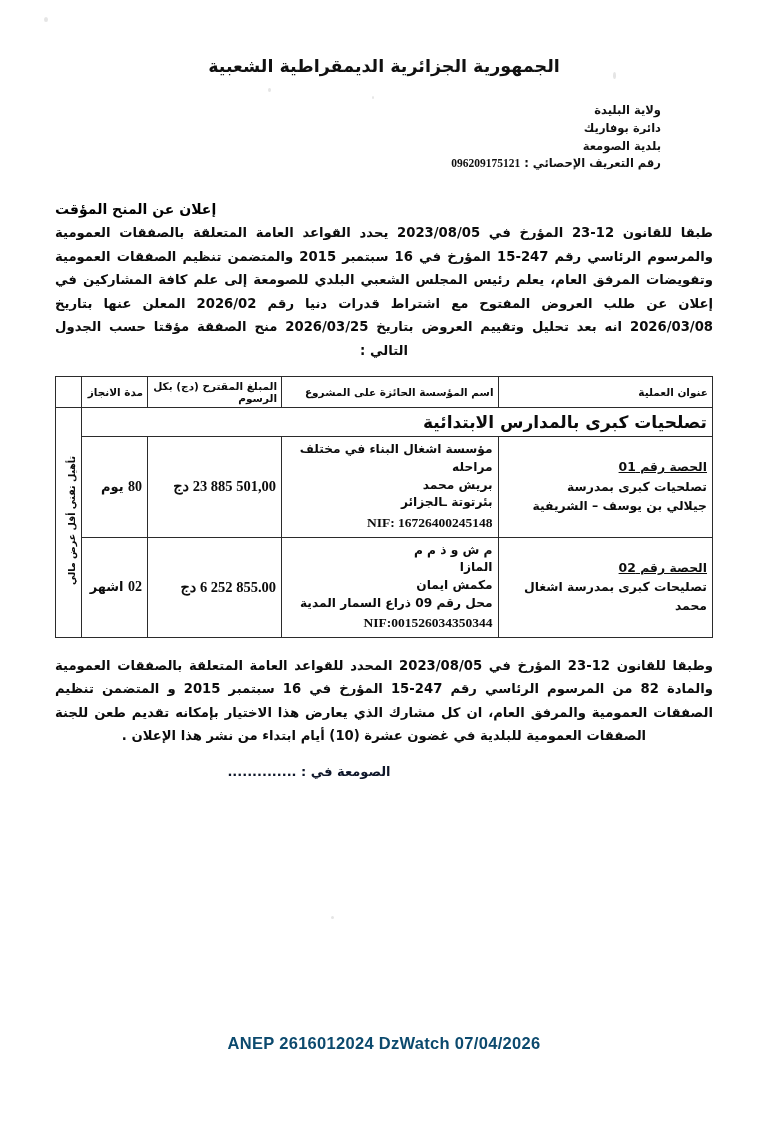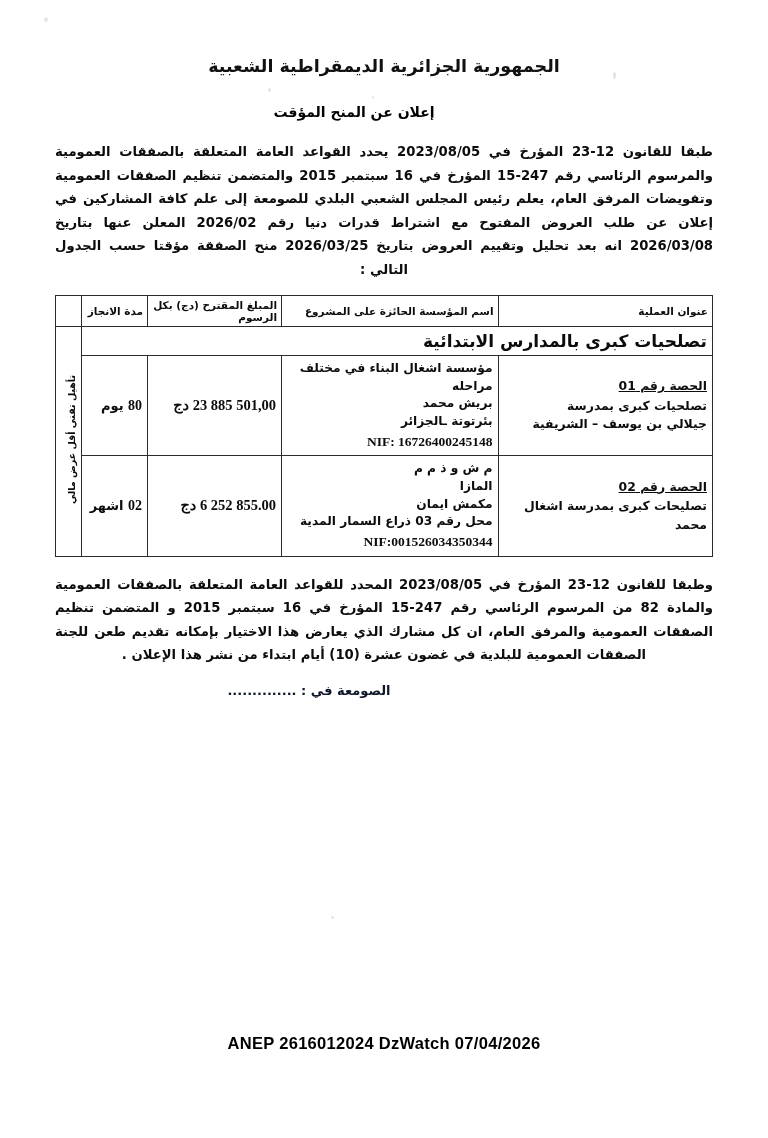--- a/index.html
+++ b/index.html
@@ -62,31 +62,31 @@
     direction: ltr;
     unicode-bidi: embed;
     display: inline-block;
     font-family: "Liberation Serif", "DejaVu Serif", serif;
     font-weight: 700;
   }
 
   
   .announce-title {
     margin-top: 28px;
-    text-align: center;
+    text-align: left;
     font-size: 14px;
     font-weight: 700;
     color: #000;
     padding-right: 60px;
     letter-spacing: -0.3px;
   }
 
   
   .para {
-    margin-top: 20px;
+    margin-top: 4px;
     font-size: 13.2px;
     font-weight: 700;
     line-height: 1.78;
     color: #0c0c0c;
     text-align: justify;
     text-align-last: center;
     direction: rtl;
   }
   .para.tight { margin-top: 16px; }
 
@@ -225,20 +225,29 @@
   <div class="scan-noise" style="left:44px;  top:17px;  width:4px; height:5px;"></div>
   <div class="scan-noise" style="left:268px; top:88px;  width:3px; height:4px;"></div>
   <div class="scan-noise" style="left:372px; top:96px;  width:2px; height:3px;"></div>
   <div class="scan-noise" style="left:613px; top:72px;  width:3px; height:7px;"></div>
   <div class="scan-noise" style="left:331px; top:916px; width:3px; height:3px;"></div>
 
   <div class="doc-body">
 
     <div class="republic-title">الجمهورية الجزائرية الديمقراطية الشعبية</div>
 
+    <div class="admin-block">
+      <div>ولاية البليدة</div>
+      <div>دائرة بوفاريك</div>
+      <div>بلدية الصومعة</div>
+      <div class="stat-line">
+        <span>رقم التعريف الإحصائي :</span>
+        <span class="lat-num">096209175121</span>
+      </div>
+    </div>
 
     <div class="announce-title">إعلان عن المنح المؤقت</div>
 
     <div class="para">طبقا للقانون 12-23 المؤرخ في 2023/08/05 يحدد القواعد العامة المتعلقة بالصفقات العمومية  والمرسوم الرئاسي رقم 247-15 المؤرخ في 16 سبتمبر 2015 والمتضمن تنظيم الصفقات العمومية وتفويضات المرفق العام، يعلم رئيس المجلس الشعبي البلدي للصومعة إلى علم كافة المشاركين في إعلان عن طلب العروض المفتوح مع اشتراط قدرات دنيا رقم 2026/02  المعلن عنها بتاريخ 2026/03/08 انه بعد تحليل وتقييم العروض بتاريخ 2026/03/25  منح الصفقة مؤقتا حسب الجدول التالي :</div>
 
     <div class="tbl-wrap">
       <table class="bid">
         <colgroup>
           <col class="col-op">
           <col class="col-company">
@@ -290,21 +299,21 @@
           <tr>
             <td class="cell-lot">
               <span class="lot-id">الحصة رقم 02</span>
               <span>تصليحات كبرى بمدرسة اشغال</span><br>
               <span>محمد</span>
             </td>
             <td class="cell-company">
               <span>م ش و ذ م  م</span><br>
               <span>المازا</span><br>
               <span>مكمش ايمان</span><br>
-              <span>محل رقم 03 ذراع السمار المدية</span>
+              <span>محل رقم 09 ذراع السمار المدية</span>
               <span class="nif">NIF:001526034350344</span>
             </td>
             <td class="cell-amount">
               <span class="amt-num">6 252 855.00</span>
               <span>دج</span>
             </td>
             <td class="cell-dur">
               <span class="dur-num">02</span>
               <span>اشهر</span>
             </td>
@@ -314,15 +323,15 @@
     </div>
 
     <div class="para tight">وطبقا للقانون 12-23 المؤرخ في 2023/08/05 المحدد للقواعد العامة المتعلقة بالصفقات العمومية والمادة 82 من المرسوم الرئاسي رقم 247-15 المؤرخ في 16 سبتمبر 2015 و المتضمن تنظيم الصفقات العمومية والمرفق العام، ان كل مشارك الذي يعارض هذا الاختيار بإمكانه تقديم طعن للجنة الصفقات العمومية للبلدية في غضون عشرة (10) أيام ابتداء من نشر هذا الإعلان .</div>
 
     <div class="sign-block">
       <div>الصومعة في  : ..............</div>
     </div>
 
   </div>
 
-  <div class="anep-footer" style="color: #000000;">ANEP 2616012024 DzWatch 07/04/2026</div>
+  <div class="anep-footer" style="color: #0c4a6e;">ANEP 2616012024 DzWatch 07/04/2026</div>
 
 </div>
 
 </body></html>

